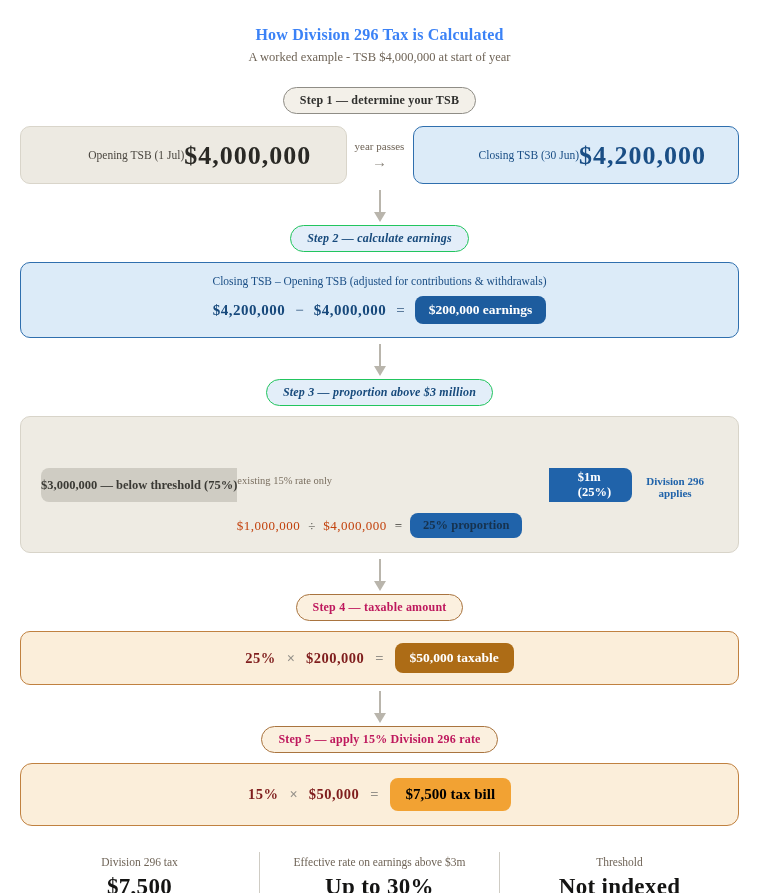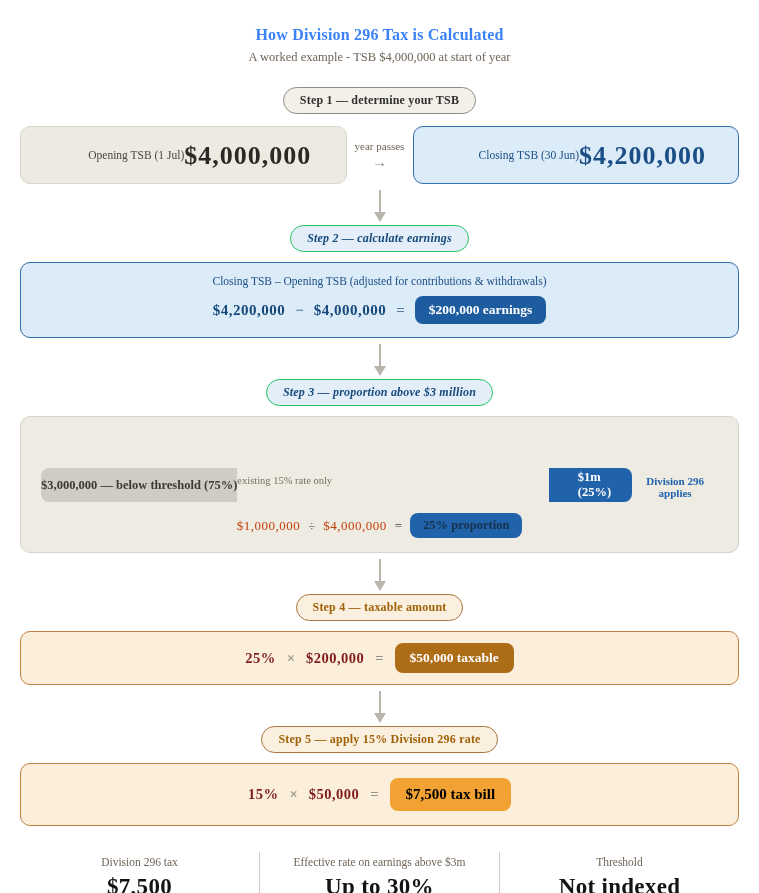--- a/index.html
+++ b/index.html
@@ -15,21 +15,21 @@
   .subtitle { text-align: center; font-size: 12.5px; color: #6f6457; margin-top: 6px; }
 
   
   .pill-row { display: flex; justify-content: center; }
   .pill {
     display: inline-block; font-size: 12px; font-weight: bold;
     padding: 5px 16px; border-radius: 999px; letter-spacing: .2px;
   }
   .pill.neutral { background: #f3f0e9; border: 1px solid #8f8d86; color: #2f2f2d; margin-top: 22px; }
   .pill.blue    { background: #e3eef9; border: 1px solid #22c55e; color: #174a7c; font-style: italic; }
-  .pill.amber   { background: #fbf0df; border: 1px solid #a9743f; color: #a16207; }
+  .pill.amber   { background: #fbf0df; border: 1px solid #a9743f; color: #be185d; }
 
   
   .tsb-row { display: flex; align-items: stretch; margin-top: 12px; }
   .card {
     flex: 1; border-radius: 10px; height: 58px;
     display: flex; flex-direction: row; align-items: center; justify-content: center; padding-left: 33px;
   }
   .card.beige { background: #edeae2; border: 1px solid #d9d5ca; }
   .card.blue  { background: #dcebf8; border: 1.5px solid #2f6fae; }
   .card-label { font-size: 11.5px; }
@@ -74,21 +74,21 @@
   .panel.beige .op { color: #3b3a35; }
   .badge.blue-dark { background: #2063aa; color: #16324e; font-size: 12.5px; padding: 5px 13px; }
 
   
   .panel.cream { background: #fbeeda; border: 1px solid #c08140; padding: 11px 14px; }
   .panel.cream .formula { font-size: 14.5px; gap: 11px; margin-top: 0; }
   .panel.cream .term { color: #7f1d1d; }
   .panel.cream .op { color: #95918a; font-weight: bold; }
   .badge.brown { background: #ad6c16; color: #ffffff; font-size: 13.5px; padding: 7px 15px; }
   .badge.orange { background: #f2a233; color: #000000; font-size: 15px; padding: 8px 16px; }
-  .panel.cream.tall { padding: 14px 14px; }
+  .panel.cream.tall { padding: 14px 14px; border-radius: 12px; }
 
   
   .footer { display: flex; margin-top: 26px; }
   .foot-col { flex: 1; text-align: center; padding: 4px 6px 8px 6px; }
   .foot-col.mid { border-left: 1px solid #cfccc4; border-right: 1px solid #cfccc4; }
   .foot-label { font-size: 11.5px; color: #6f6457; }
   .foot-value { font-size: 23px; font-weight: bold; color: #141413; margin-top: 6px; letter-spacing: .3px; }
 </style>
 </head>
 <body>

